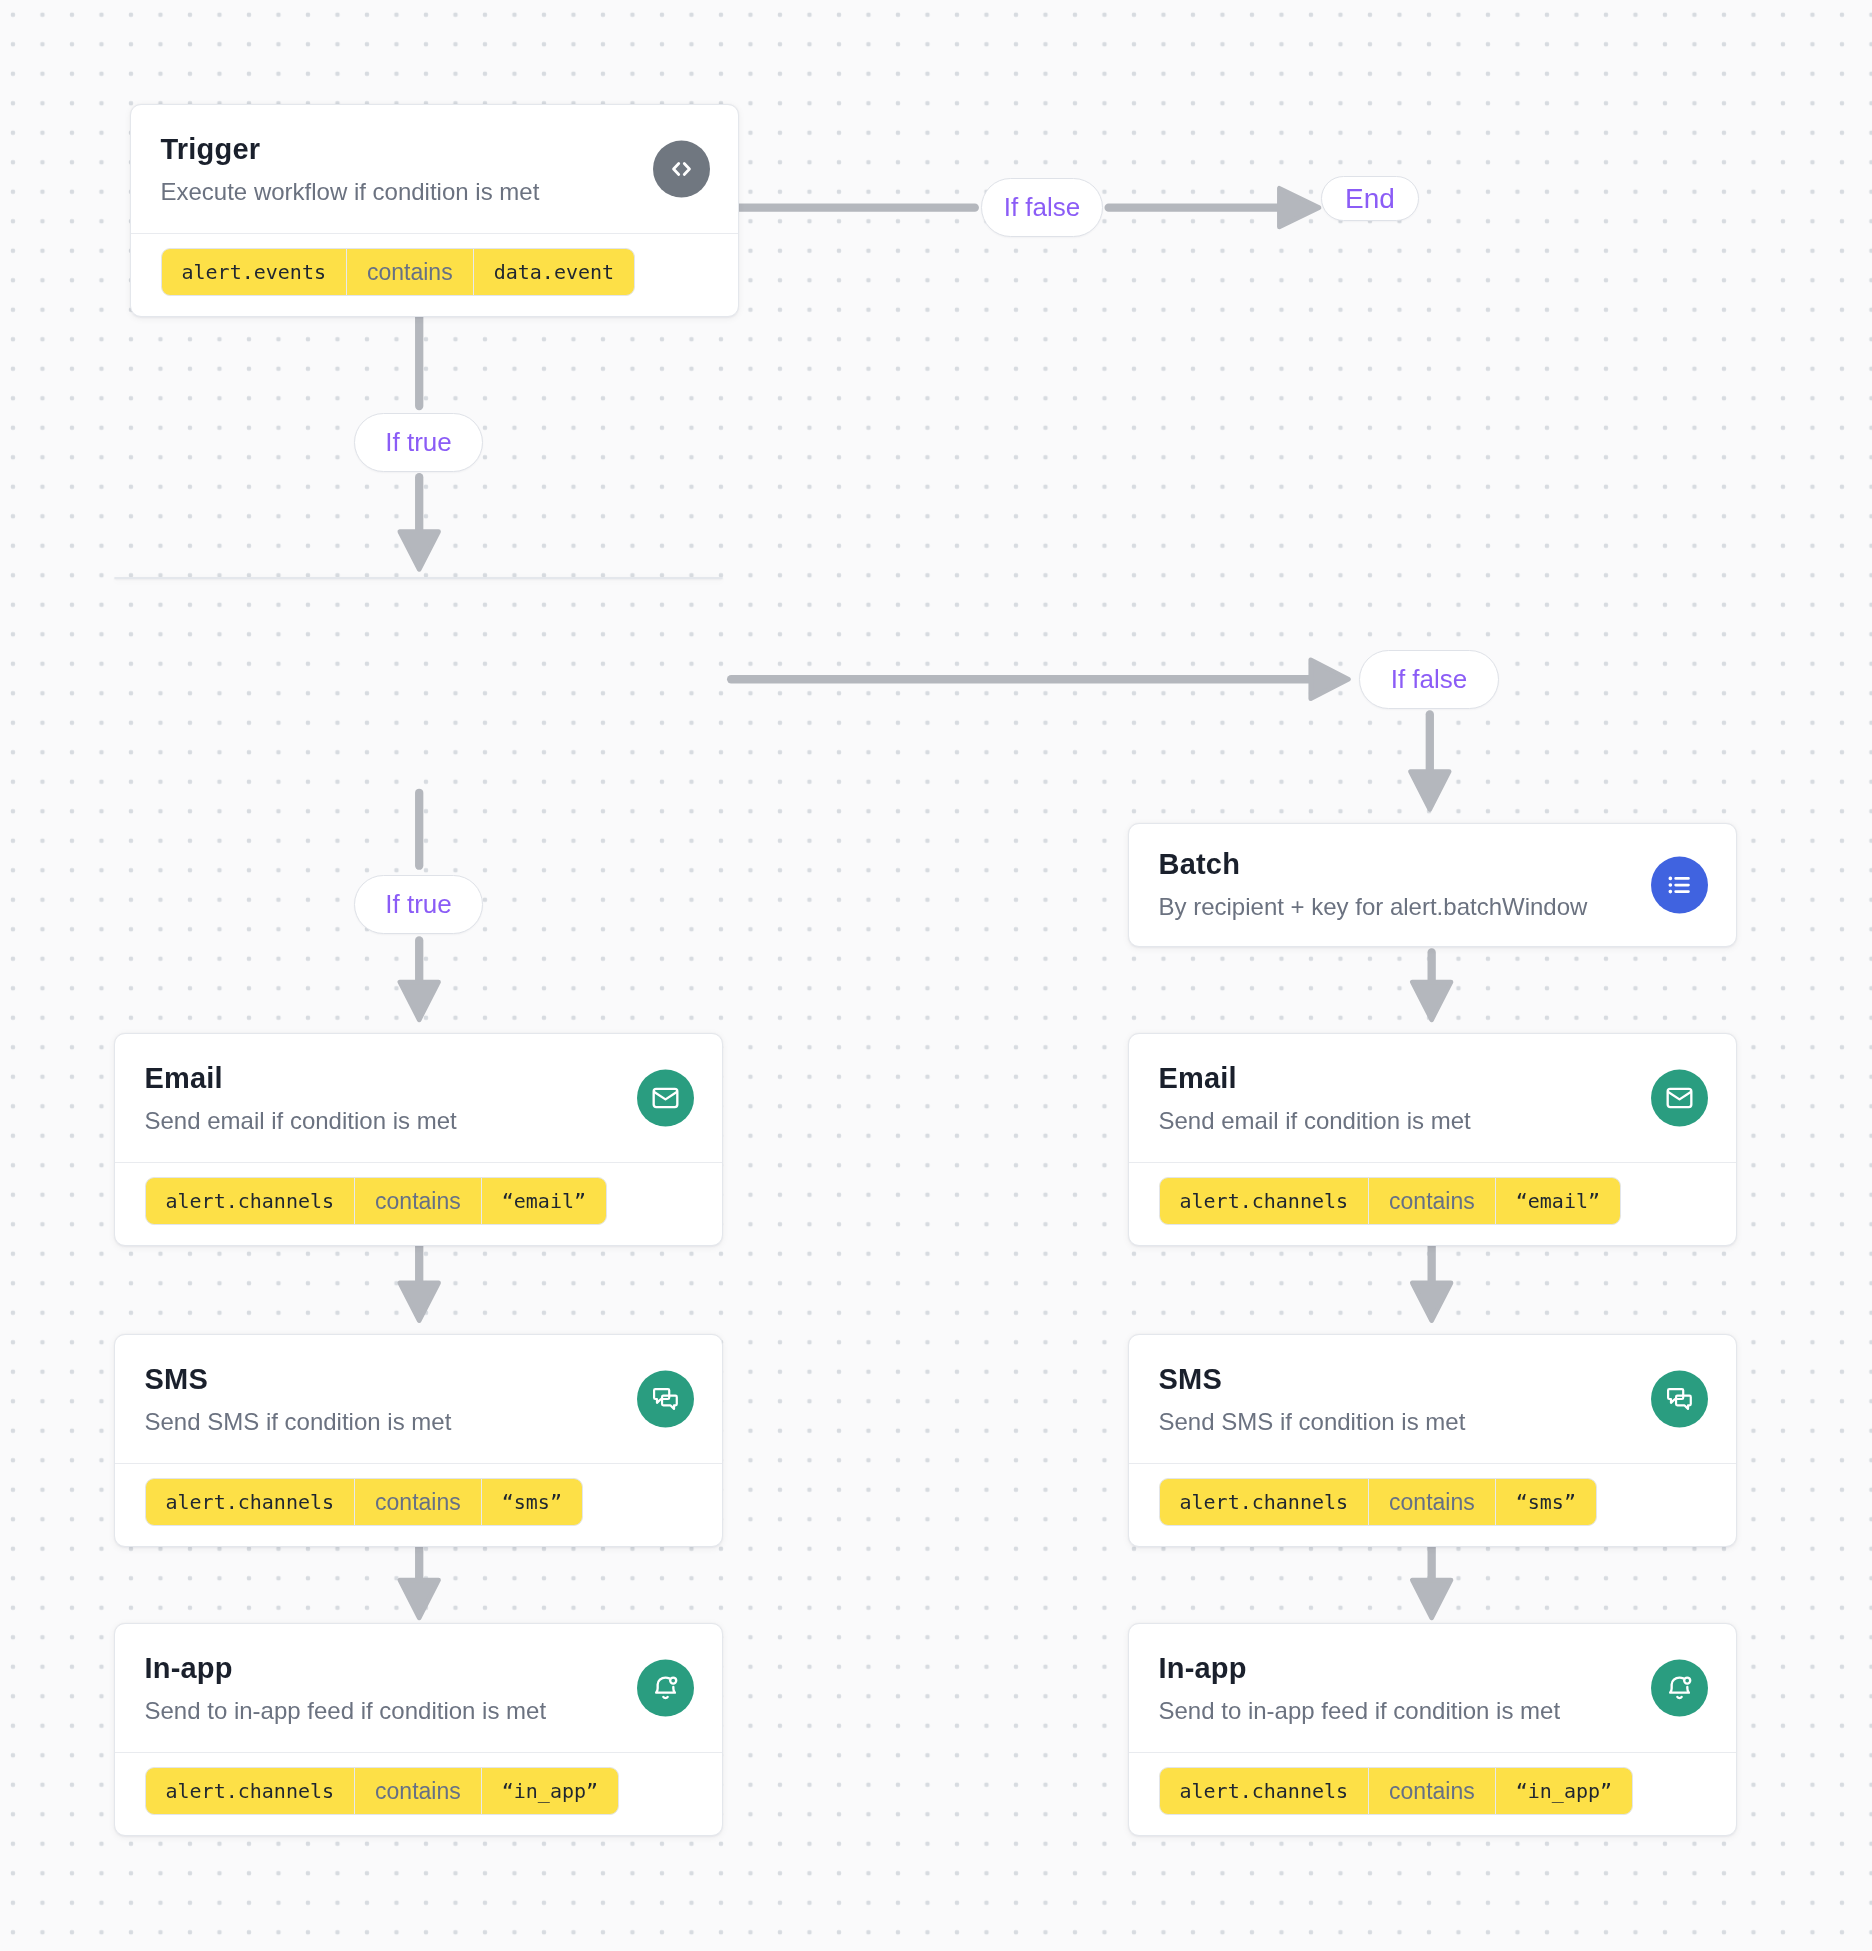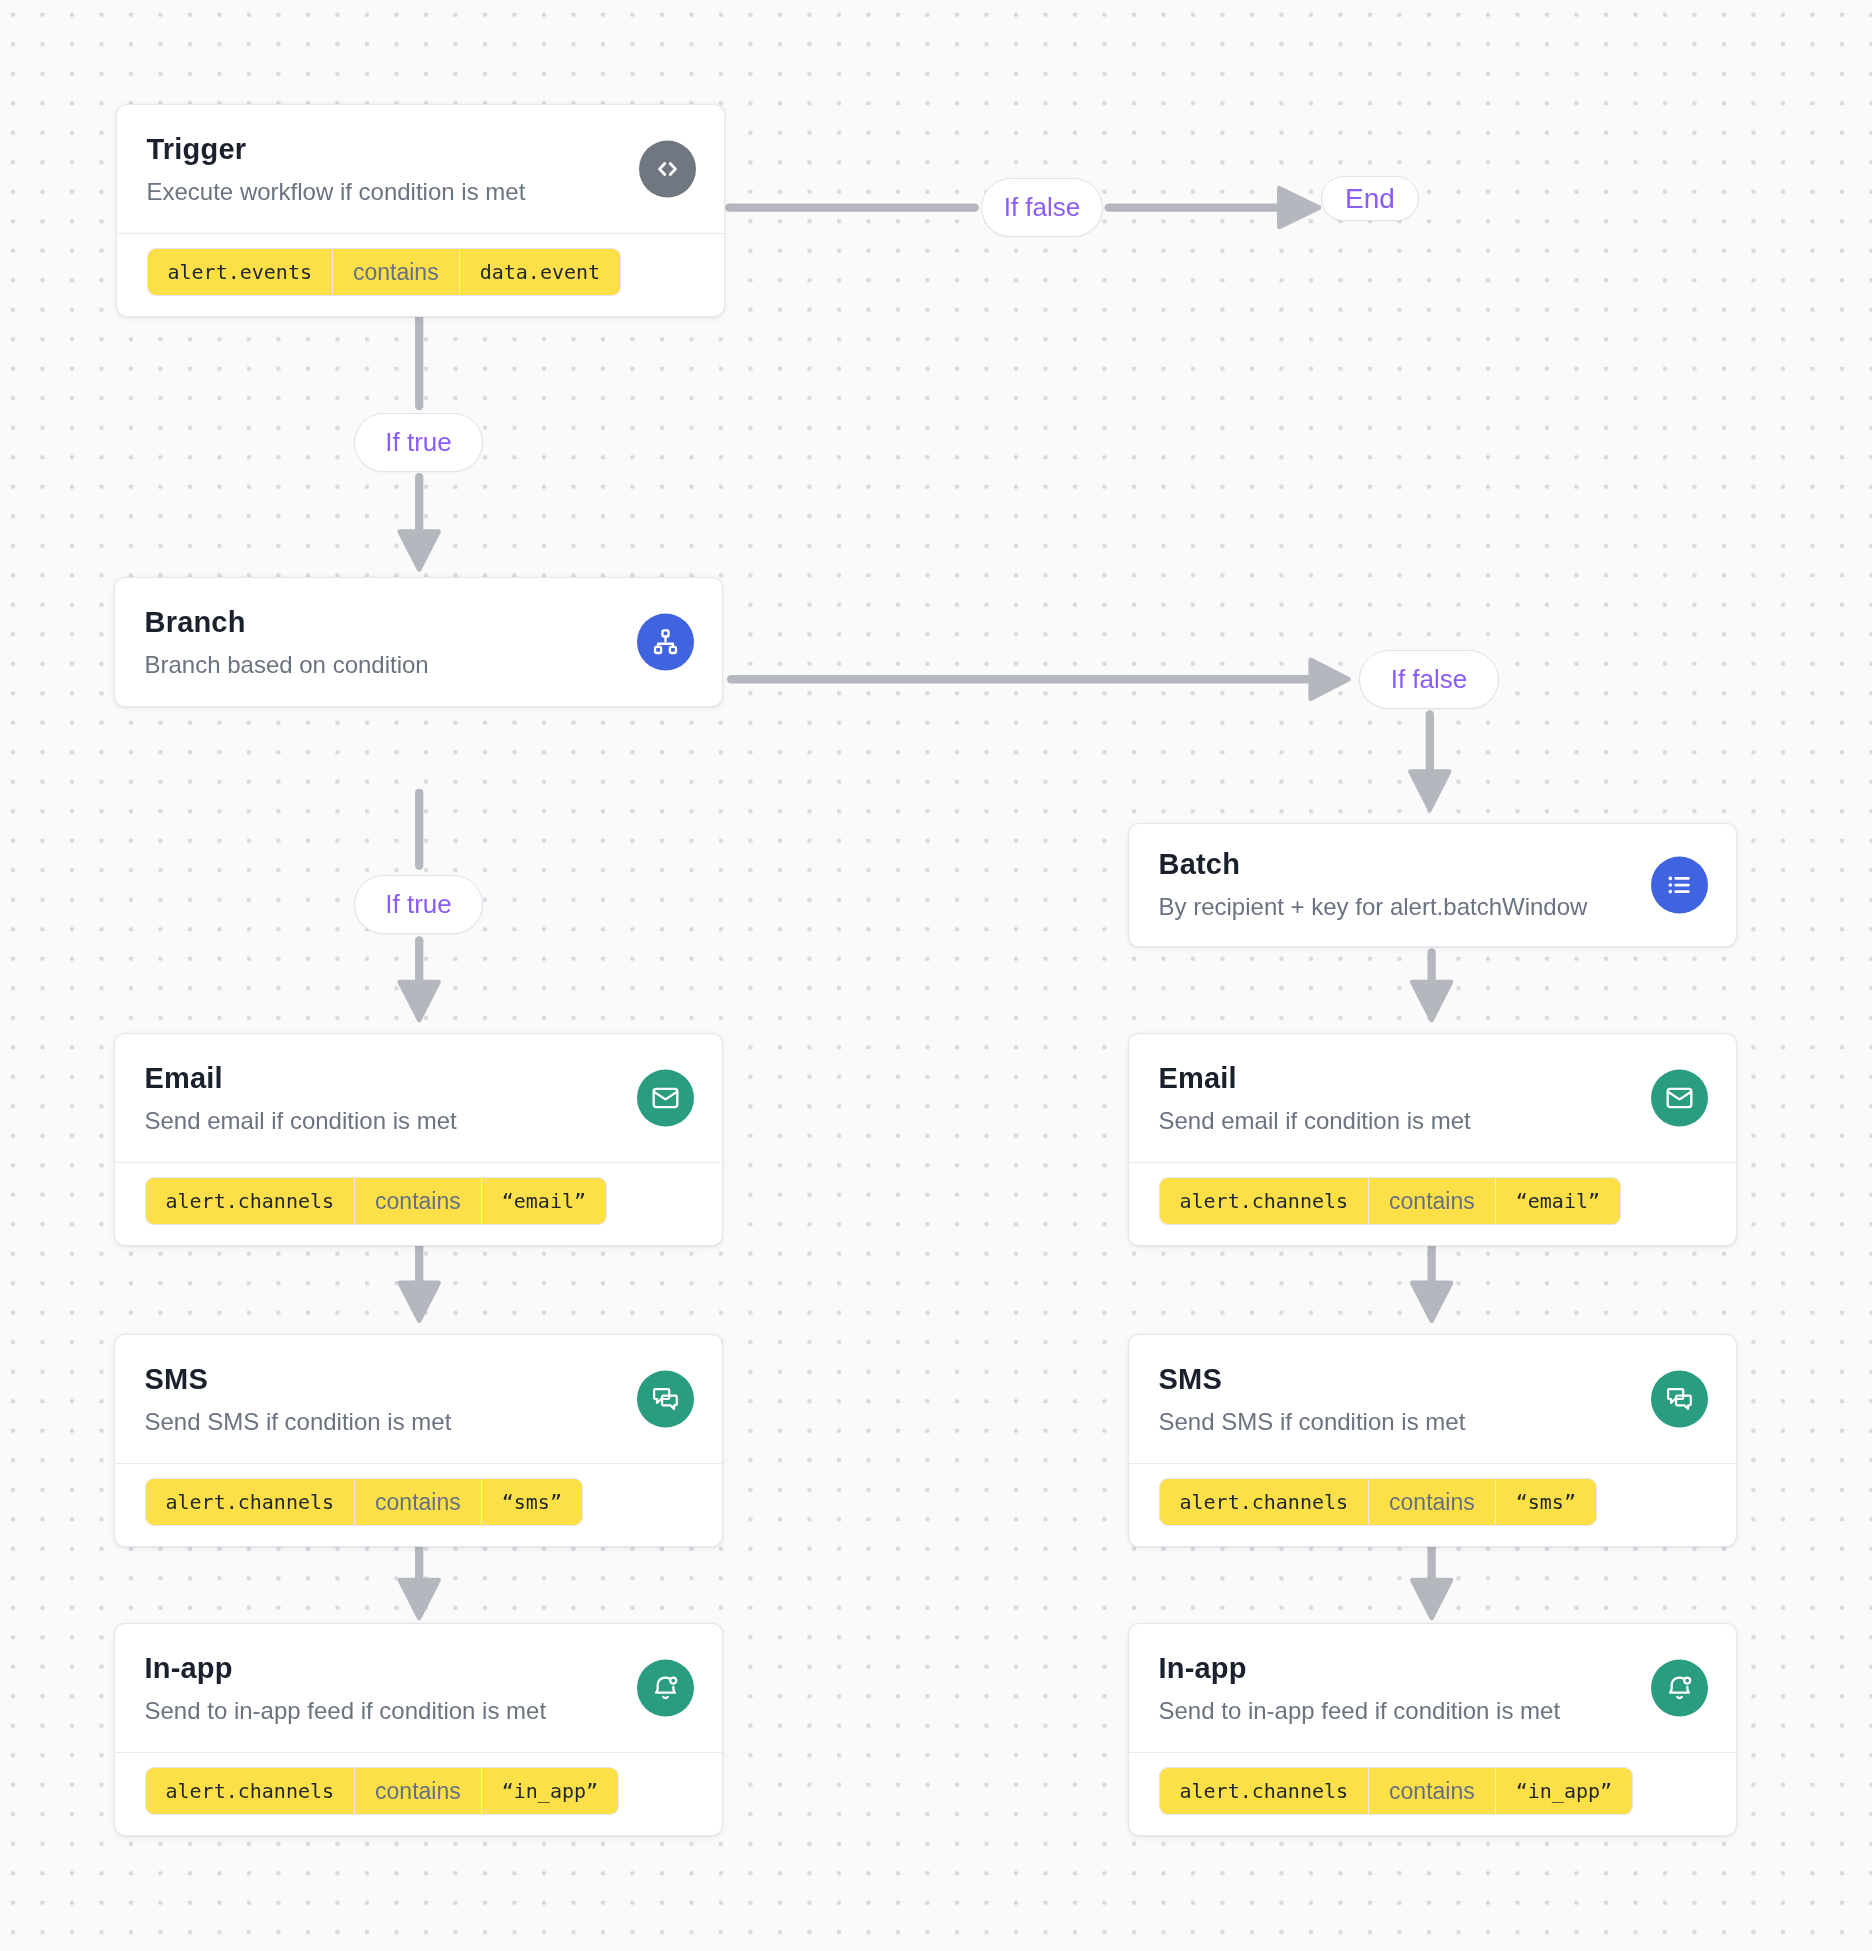--- a/index.html
+++ b/index.html
@@ -36,21 +36,21 @@
   .seg-code{font-family:"DejaVu Sans Mono",monospace;font-size:20px;color:#1f2630;}
   .seg-op{color:#667085;}
   
   .pill{
     position:absolute;display:flex;align-items:center;justify-content:center;
     background:#fff;border:1.4px solid #dfe2e8;border-radius:922px;
     font-size:26px;font-weight:500;color:#8b5cf6;
     box-shadow:0 0.9px 1.8px rgba(16,24,40,.04);box-sizing:border-box;white-space:nowrap;
   }
   
-  #node-trigger{left:116px;top:104px;}
+  #node-trigger{left:130px;top:104px;}
   #node-branch{left:114px;top:577px;}
   #node-email-left{left:114px;top:1033px;}
   #node-sms-left{left:114px;top:1334px;}
   #node-inapp-left{left:114px;top:1623px;}
   #node-batch{left:1128px;top:823px;}
   #node-email-right{left:1128px;top:1033px;}
   #node-sms-right{left:1128px;top:1334px;}
   #node-inapp-right{left:1128px;top:1623px;}
   
   #pill-if-false-top{left:981px;top:178px;width:122px;height:59px;}
@@ -139,32 +139,20 @@
     <div class="node-cond">
       <div class="cond-pill">
         <span class="cond-seg seg-code">alert.events</span>
         <span class="cond-seg seg-op">contains</span>
         <span class="cond-seg seg-code">data.event</span>
       </div>
     </div>
   </div>
 
   <div class="node" id="node-branch">
-    <div class="node-header">
-      <div class="node-title">Branch</div>
-      <div class="node-subtitle">Branch based on condition</div>
-      <div class="node-icon icon-blue">
-        <svg viewBox="0 0 24 24" fill="none" stroke="#fff" stroke-width="1.7" stroke-linecap="round" stroke-linejoin="round">
-          <rect x="9.8" y="3.6" width="4.4" height="4.4" rx="0.9"></rect>
-          <rect x="4.4" y="15.6" width="4.4" height="4.4" rx="0.9"></rect>
-          <rect x="15.2" y="15.6" width="4.4" height="4.4" rx="0.9"></rect>
-          <path d="M12 8v3.4M6.6 15.6v-2.3h10.8v2.3"></path>
-        </svg>
-      </div>
-    </div>
   </div>
 
   <div class="node" id="node-batch">
     <div class="node-header only">
       <div class="node-title">Batch</div>
       <div class="node-subtitle">By recipient + key for alert.batchWindow</div>
       <div class="node-icon icon-blue">
         <svg viewBox="0 0 24 24" fill="none" stroke="#fff" stroke-linecap="round">
           <path stroke-width="2" d="M9.2 7.2h9.3M9.2 12h9.3M9.2 16.8h9.3"></path>
           <path stroke-width="2.6" d="M5.3 7.2h.1M5.3 12h.1M5.3 16.8h.1"></path>

